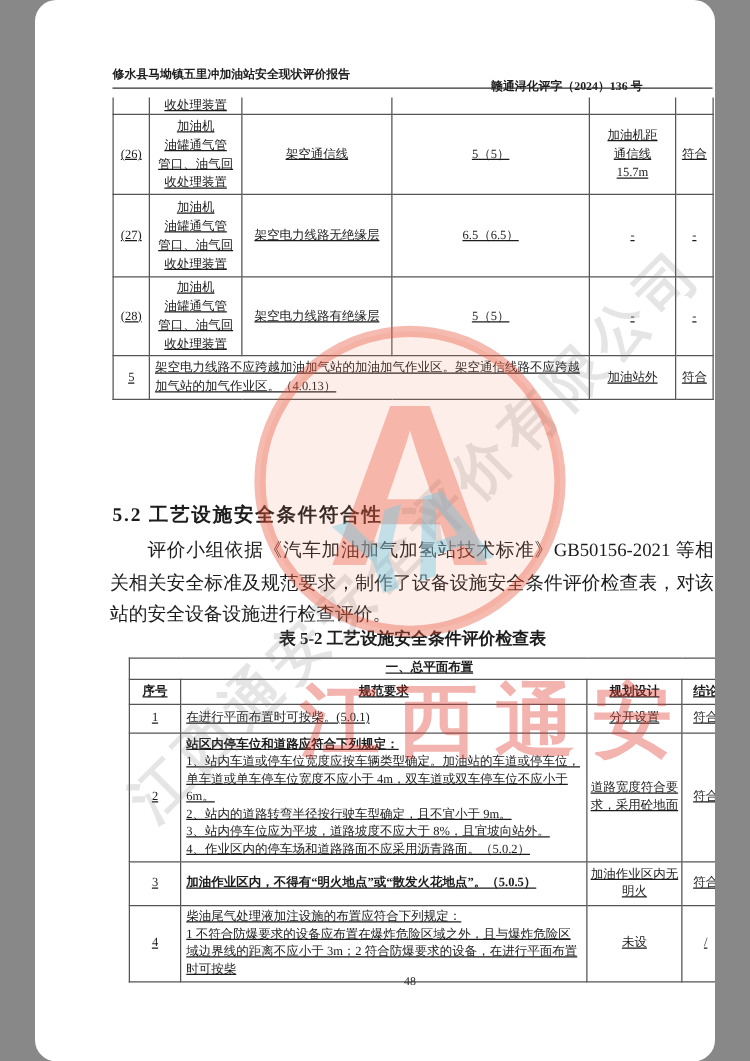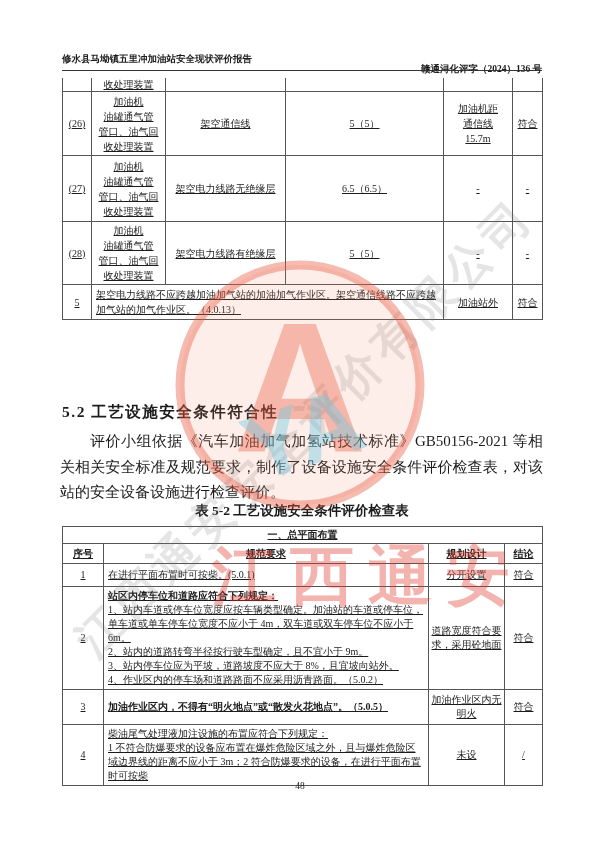--- a/index.html
+++ b/index.html
@@ -1,35 +1,35 @@
 <!DOCTYPE html>
 <html><head>
 <meta charset="utf-8">
 <style>
   * { margin:0; padding:0; box-sizing:border-box; }
   html,body { background:#888; }
   .page {
-    position:relative; width:600px; height:849px; background:#ffffff;
+    position:relative; width:544px; height:849px; background:#ffffff;
     font-family:"Liberation Serif","DejaVu Serif",serif; color:#1c1c1c;
-    overflow:hidden; margin:0 auto;
+    overflow:hidden; margin:0 auto;border-radius:17px;
   }
   
   .hdr-left { position:absolute; left:62px; top:53px; font-size:9.5px; font-weight:bold; }
   .hdr-right{ position:absolute; right:58px; top:63px; font-size:9.5px; font-weight:bold; }
   .hdr-rule { position:absolute; left:62px; top:70px; width:480px; border-top:1.5px solid #333; }
 
   
   table { border-collapse:collapse; table-layout:fixed; width:480px;text-decoration:underline; }
   td { border:1px solid #555; font-size:10px; line-height:15px; text-align:center;
        vertical-align:middle; padding:1px 2px; overflow:hidden; }
   .t1 { position:absolute; left:62px; top:78px; }
   .t1 tr.partial td { border-top:none; height:11px; line-height:11px; }
   .left { text-align:left; padding:2px 4px; }
   .pre { white-space:pre-line; }
-  .t2 { position:absolute; left:62px; top:526px; }
+  .t2 { position:absolute; left:75px; top:526px; }
   .t2 td { line-height:14px; }
   .bold { font-weight:bold; }
 
   
   .para { position:absolute; left:60px; width:483px; font-size:15px; line-height:25.5px;
           text-align:justify; text-indent:2em; }
   .p1 { top:358px; }
   .p2 { top:429px; }
   .h52 { position:absolute; left:62px; top:402px; font-size:15.5px; font-weight:bold;
          letter-spacing:1.5px; }

